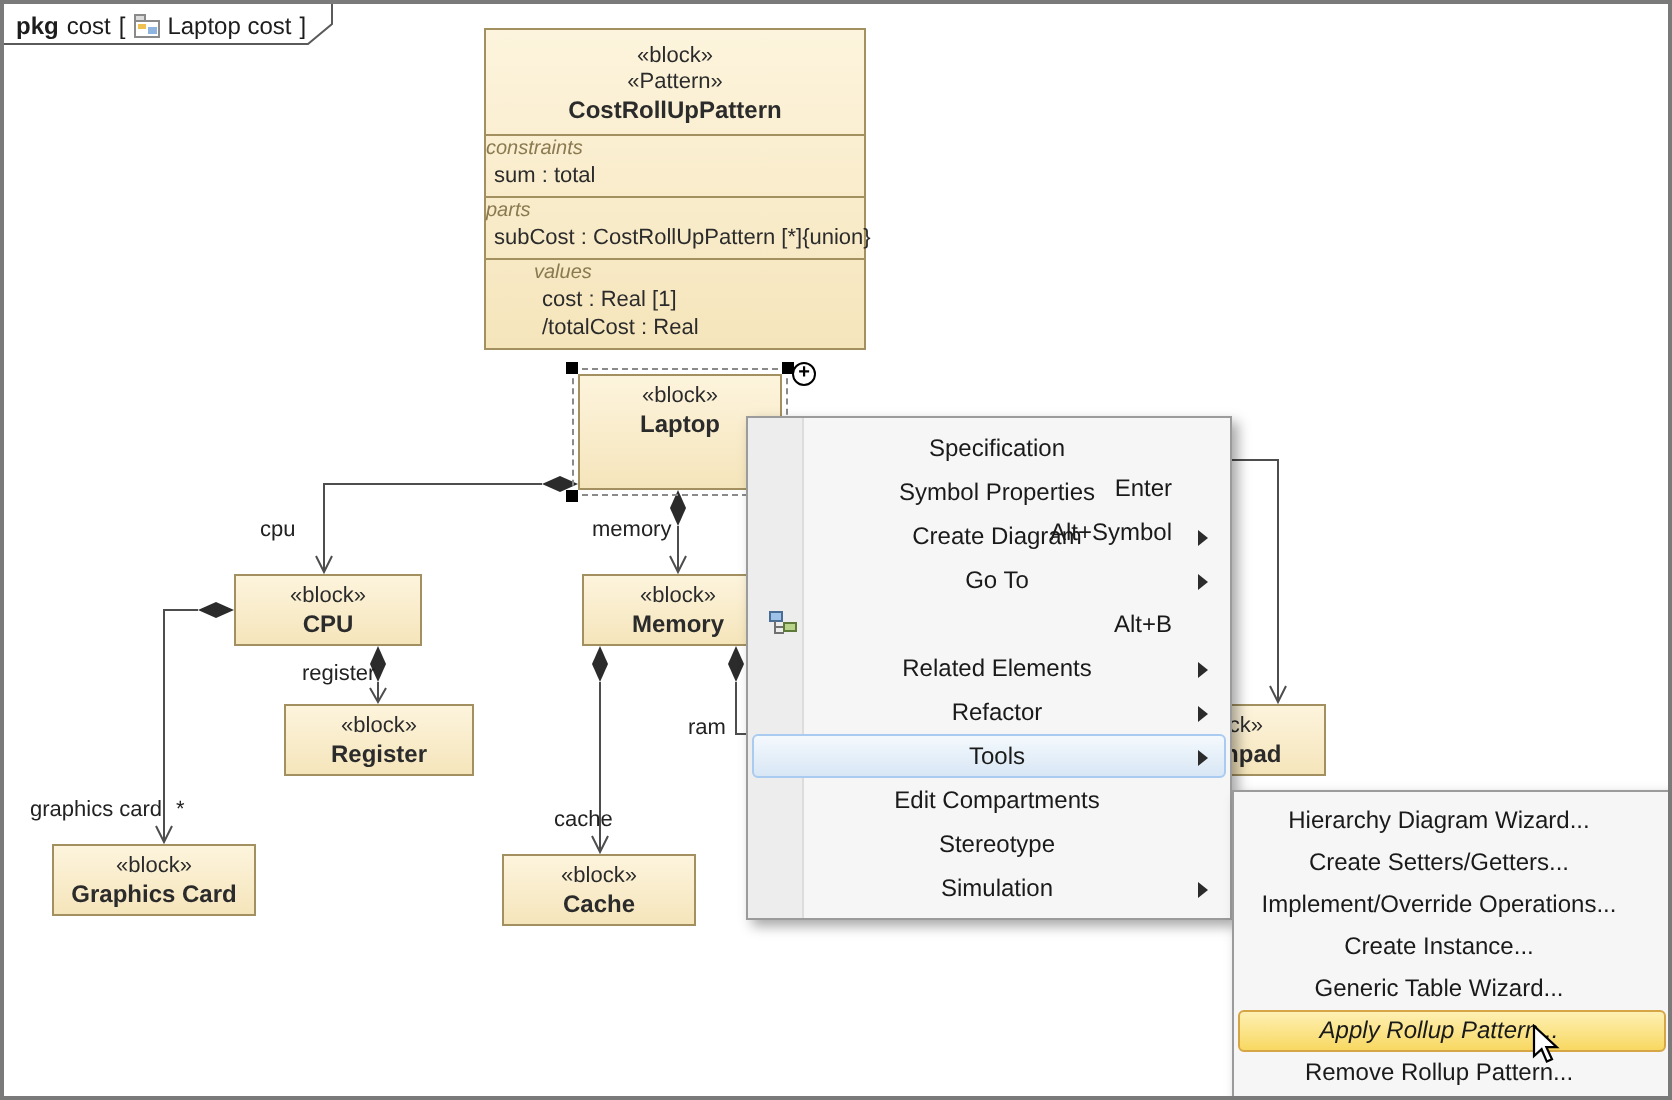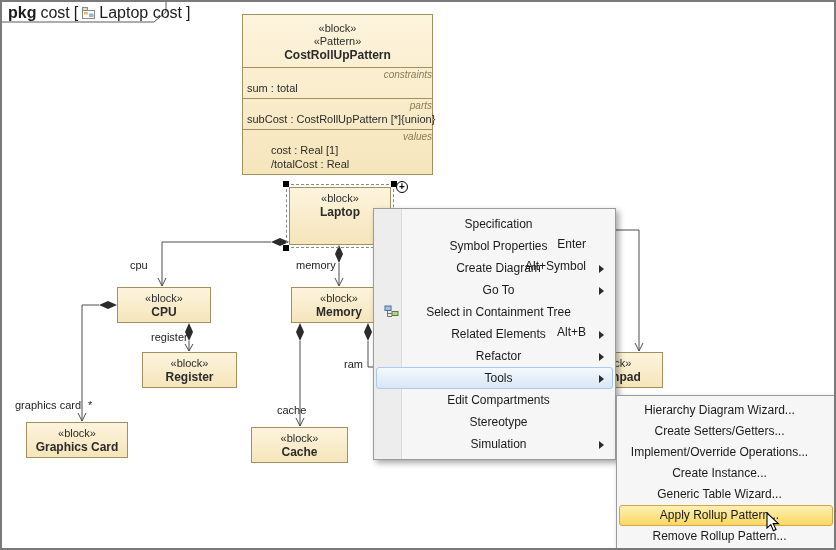--- a/index.html
+++ b/index.html
@@ -5,38 +5,38 @@
   * { box-sizing: border-box; margin: 0; padding: 0; }
   html,body { font-family: "Liberation Sans", "DejaVu Sans", sans-serif; }
   #canvas {
     position: relative; width: 836px; height: 550px;
     background: #ffffff; border: 2px solid #7a7a7a; overflow: hidden;
   }
   
   .tab-outline { position: absolute; left: 0; top: 0; z-index: 4; }
   .tab-text {
     position: absolute; left: 6px; top: 2px; height: 17px; z-index: 5;
-    display: flex; align-items: center; gap: 4px; font-size: 16px; color: #1c1c1c;
+    display: flex; align-items: center; gap: 4px; font-size: 12px; color: #1c1c1c;
     white-space: nowrap;
   }
   .tab-text b { font-weight: bold; }
   
   .connectors { position: absolute; left: 0; top: 0; z-index: 1; }
   
   .block {
     position: absolute; z-index: 2;
     background: linear-gradient(#FDF4DD, #F5E5BB);
     border: 1px solid #A29060; color: #2b2b2b; text-align: center;
   }
   .b-st { font-size: 11px; line-height: 13px; padding-top: 4px; }
   .b-name { font-size: 12px; font-weight: bold; line-height: 15px; }
   .pattern .p-head { padding: 3px 0 4px 0; border-bottom: 1px solid #A29060; }
   .p-sec { border-bottom: 1px solid #A29060; padding: 1px 0 3px 0; }
   .p-sec:last-child { border-bottom: none; padding-left: 24px; }
-  .sec-label { font-size: 10px; font-style: italic; color: #8a7a50; line-height: 12px; text-align: right; }
+  .sec-label { font-size: 10px; font-style: italic; color: #8a7a50; line-height: 12px; text-align: left; }
   .sec-item { font-size: 11px; line-height: 14px; text-align: left; padding: 0 4px; white-space: nowrap; }
   
   .sel-outline { position: absolute; inset: -4px; border: 1px dashed #8a8a8a; pointer-events: none; }
   .handle { position: absolute; width: 6px; height: 6px; background: #000; z-index: 3; }
   .h-tl { left: -7px; top: -7px; } .h-tr { right: -7px; top: -7px; }
   .h-bl { left: -7px; bottom: -7px; } .h-br { right: -7px; bottom: -7px; }
   .plus-btn {
     position: absolute; right: -18px; top: -7px; width: 12px; height: 12px;
     border: 1px solid #000; border-radius: 50%; background: #fff; z-index: 3;
     font-size: 10px; line-height: 10px; font-weight: bold; text-align: center; color: #000;
@@ -64,20 +64,21 @@
     border-left: 5px solid #2b2b2b; border-top: 4px solid transparent; border-bottom: 4px solid transparent;
   }
   .mi-icon { position: absolute; left: 7px; top: 3px; }
   .hl-blue {
     background: linear-gradient(#F4F9FD, #D8E6F5);
     border-color: #AACBF0;
   }
   .hl-gold {
     background: linear-gradient(#FEF0B3, #F8D862);
     border-color: #D6A546;
+    font-style: italic;
   }
   .submenu .menu-item { height: 21px; padding-left: 13px; justify-content: flex-end; }
   .cursor { position: absolute; z-index: 20; }
 </style>
 </head>
 <body>
 
 <div id="canvas">
 
   <svg class="tab-outline" width="172" height="24">
@@ -229,21 +230,20 @@
       <span class="mi-label">Go To</span>
       <span class="mi-arrow"></span>
     </div>
     <div class="menu-item">
       <svg class="mi-icon" width="15" height="15">
         <rect x="1" y="1" width="6" height="4.5" fill="#9fc2e8" stroke="#4a6d96"></rect>
         <polyline points="3.5,5.5 3.5,11.5 8,11.5" fill="none" stroke="#707070"></polyline>
         <polyline points="3.5,8.5 8,8.5" fill="none" stroke="#707070"></polyline>
         <rect x="8" y="6.5" width="6" height="4" fill="#b9d489" stroke="#5d7a3a"></rect>
       </svg>
-      <span class="mi-label">Select in Containment Tree</span>
       <span class="mi-shortcut">Alt+B</span>
     </div>
     <div class="menu-item">
       <span class="mi-label">Related Elements</span>
       <span class="mi-arrow"></span>
     </div>
     <div class="menu-item">
       <span class="mi-label">Refactor</span>
       <span class="mi-arrow"></span>
     </div>

